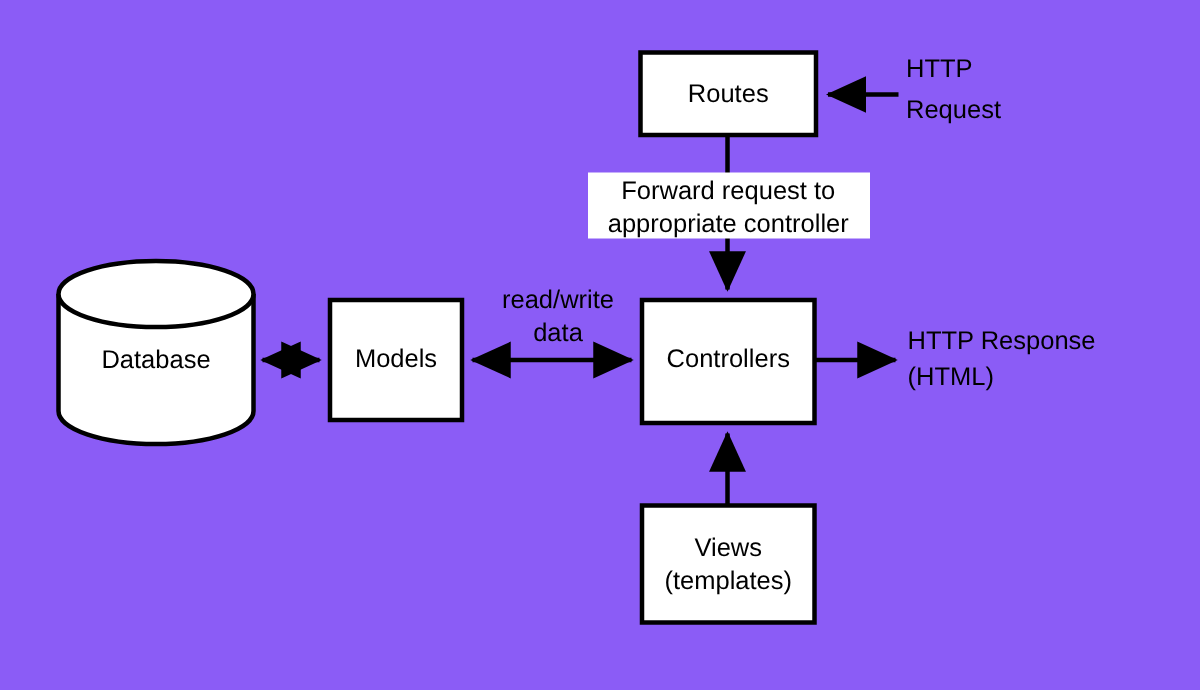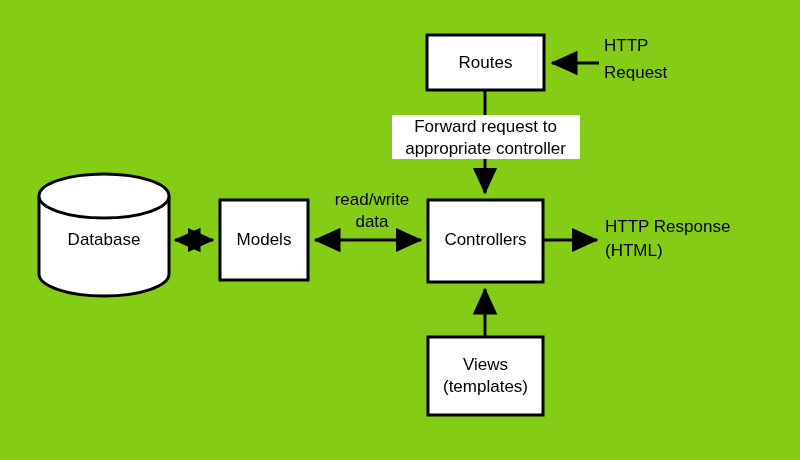--- a/index.html
+++ b/index.html
@@ -4,21 +4,21 @@
 <style>
   html, body {
     margin: 0;
     padding: 0;
     background: #ffffff;
   }
   #canvas {
     position: relative;
     width: 800px;
     height: 460px;
-    background: #84cc16;
+    background: #8b5cf6;
     overflow: hidden;
     font-family: "Liberation Sans", sans-serif;
   }
   svg.diagram {
     position: absolute;
     top: 0;
     left: 0;
     width: 800px;
     height: 460px;
   }

